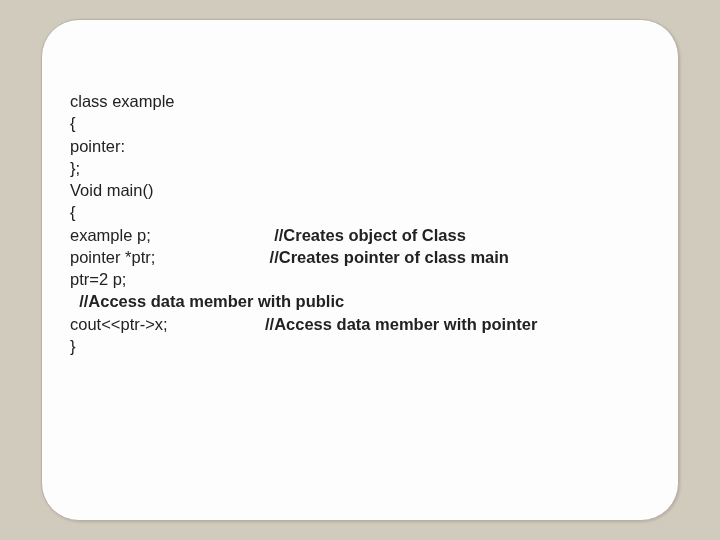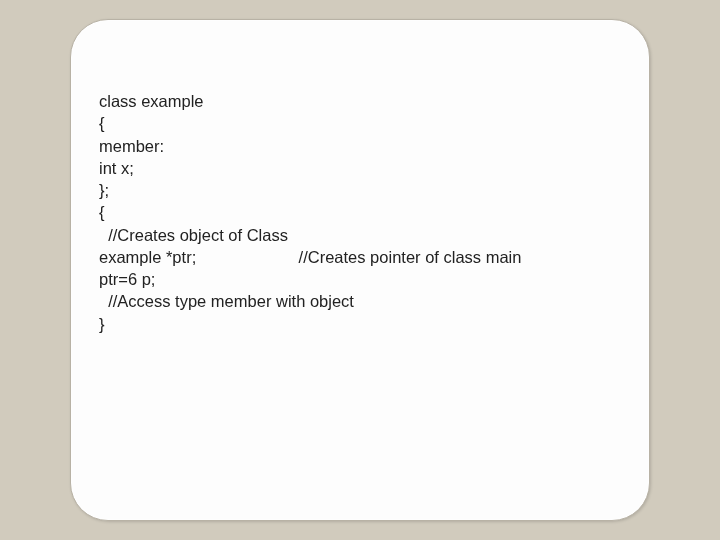--- a/index.html
+++ b/index.html
@@ -5,50 +5,50 @@
   * { margin: 0; padding: 0; box-sizing: border-box; }
   html, body { width: 720px; height: 540px; }
   body {
     background: #d1cbbd;
     display: flex;
     align-items: center;
     justify-content: center;
     font-family: Verdana, Geneva, sans-serif;
   }
   .card {
-    width: 580px;
+    width: 638px;
     height: 502px;
     background: #fdfdfd;
     border: 1px solid #b8b2a5;
     border-radius: 38px;
     box-shadow: 1px 1px 3px rgba(0,0,0,0.15), inset 0 0 0 1px rgba(255,255,255,0.6);
     padding: 70px 28px 28px 28px;
     position: relative;
   }
   .row {
     display: flex;
     line-height: 1.35;
     font-size: 16.5px;
     color: #222;
     white-space: pre;
   }
   .left { width: 195px; flex: 0 0 195px; }
-  .right { flex: 1; }
+  .right { flex: 1; font-weight: bold; }
 </style>
 </head>
 <body>
 
 <div class="card">
   <div>
     <div class="row"><span class="left">class example</span><span class="right"></span></div>
     <div class="row"><span class="left">{</span><span class="right"></span></div>
-    <div class="row"><span class="left">member:</span><span class="right"></span></div>
-    <div class="row"><span class="left">int x;</span><span class="right"></span></div>
+    <div class="row"><span class="left">pointer:</span><span class="right"></span></div>
     <div class="row"><span class="left">};</span><span class="right"></span></div>
-    <div class="row"><span class="right"></span></div>
+    <div class="row"><span class="left">Void main()</span><span class="right"></span></div>
     <div class="row"><span class="left">{</span><span class="right"></span></div>
-    <div class="row"><span class="right">  //Creates object of Class</span></div>
-    <div class="row"><span class="left">example *ptr;</span><span class="right"> //Creates pointer of class main</span></div>
-    <div class="row"><span class="left">ptr=6 p;</span><span class="right"></span></div>
-    <div class="row"><span class="right">  //Access type member with object</span></div>
+    <div class="row"><span class="left">example p;</span><span class="right">  //Creates object of Class</span></div>
+    <div class="row"><span class="left">pointer *ptr;</span><span class="right"> //Creates pointer of class main</span></div>
+    <div class="row"><span class="left">ptr=2 p;</span><span class="right"></span></div>
+    <div class="row"><span class="right">  //Access data member with public</span></div>
+    <div class="row"><span class="left">cout&lt;&lt;ptr-&gt;x;</span><span class="right">//Access data member with pointer</span></div>
     <div class="row"><span class="left">}</span><span class="right"></span></div>
   </div>
 </div>
 
 </body></html>

